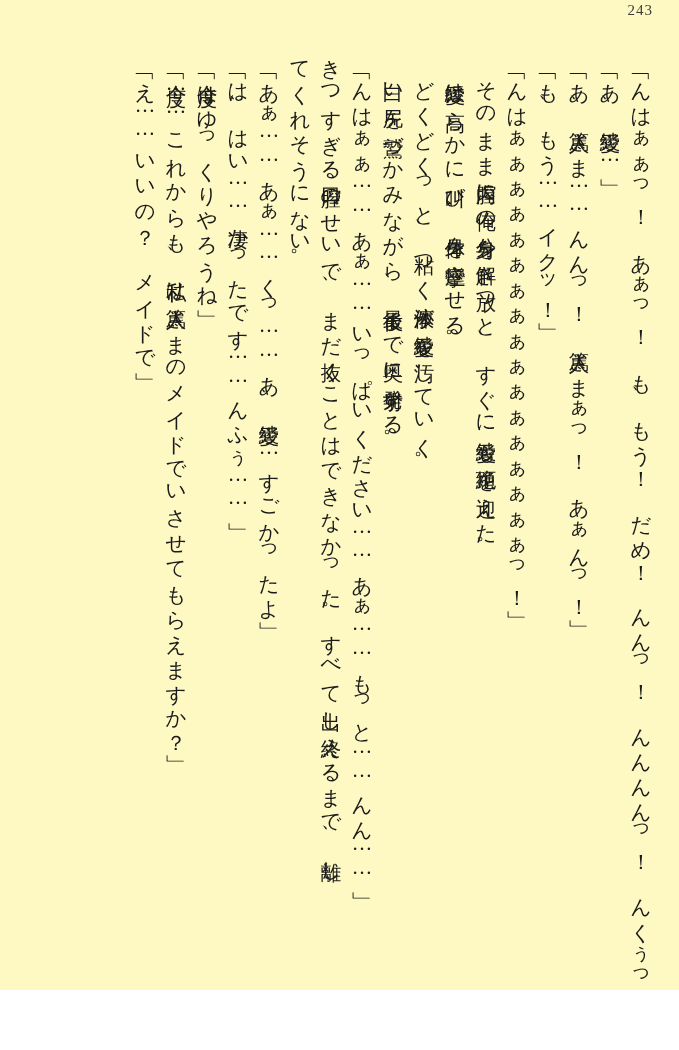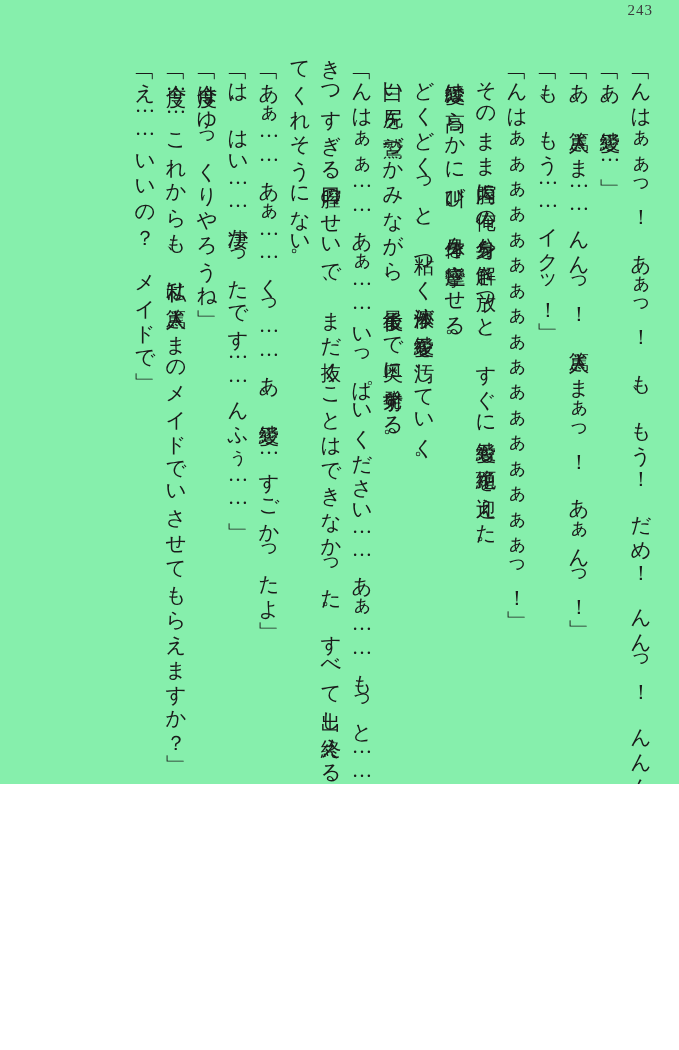--- a/index.html
+++ b/index.html
@@ -6,22 +6,22 @@
     margin: 0;
     padding: 0;
     background: #ffffff;
   }
   body {
     font-family: "Liberation Serif", "DejaVu Serif", serif;
   }
   .page {
     position: relative;
     width: 679px;
-    height: 784px;
-    background: #86efac;
+    height: 990px;
+    background: #fef9c3;
     overflow: hidden;
     box-sizing: border-box;
     padding-left: 47px;
   }
   .page-number {
     position: absolute;
     top: 2px;
     right: 26px;
     font-size: 15px;
     color: #3b3b3b;

